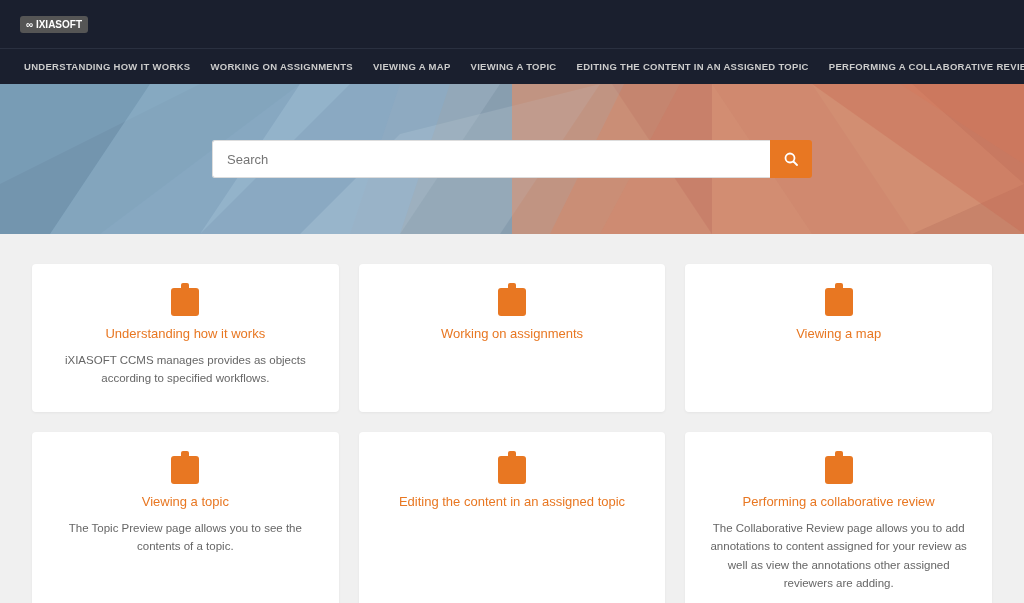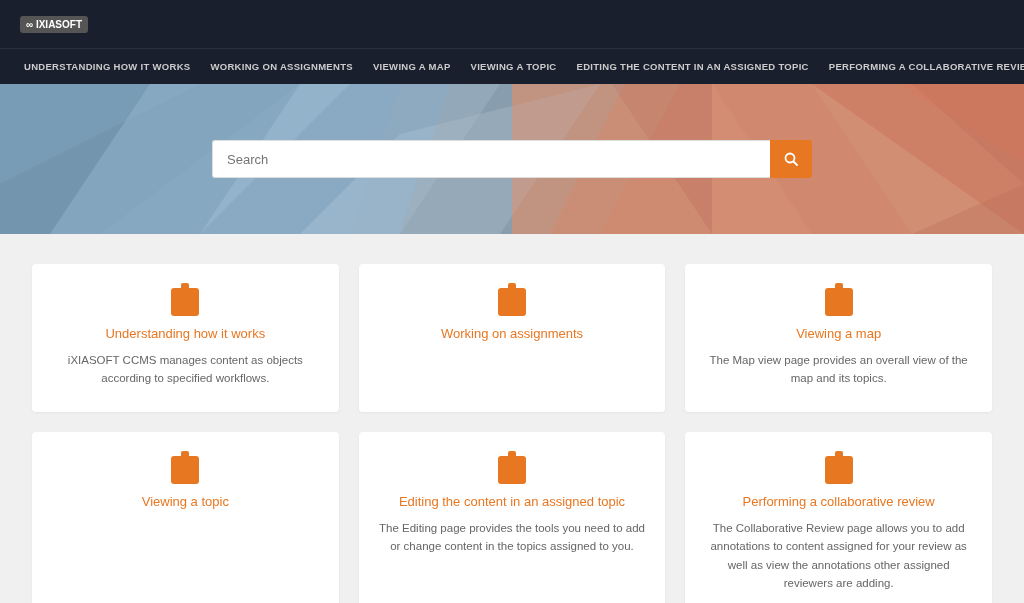--- a/index.html
+++ b/index.html
@@ -208,43 +208,42 @@
     </button>
   </div>
 </div>
 
 <div class="main-content">
   <div class="cards-grid">
 
     <div class="card">
       <div class="card-icon"></div>
       <div class="card-title">Understanding how it works</div>
-      <div class="card-desc">iXIASOFT CCMS manages content as objects according to specified workflows.</div>
+      <div class="card-desc">iXIASOFT CCMS manages provides as objects according to specified workflows.</div>
     </div>
 
     <div class="card">
       <div class="card-icon"></div>
       <div class="card-title">Working on assignments</div>
     </div>
 
     <div class="card">
       <div class="card-icon"></div>
       <div class="card-title">Viewing a map</div>
-      <div class="card-desc">The Map view page provides an overall view of the map and its topics.</div>
     </div>
 
     <div class="card">
       <div class="card-icon"></div>
       <div class="card-title">Viewing a topic</div>
+      <div class="card-desc">The Topic Preview page allows you to see the contents of a topic.</div>
     </div>
 
     <div class="card">
       <div class="card-icon"></div>
       <div class="card-title">Editing the content in an assigned topic</div>
-      <div class="card-desc">The Editing page provides the tools you need to add or change content in the topics assigned to you.</div>
     </div>
 
     <div class="card">
       <div class="card-icon"></div>
       <div class="card-title">Performing a collaborative review</div>
       <div class="card-desc">The Collaborative Review page allows you to add annotations to content assigned for your review as well as view the annotations other assigned reviewers are adding.</div>
     </div>
 
   </div>
 </div>

